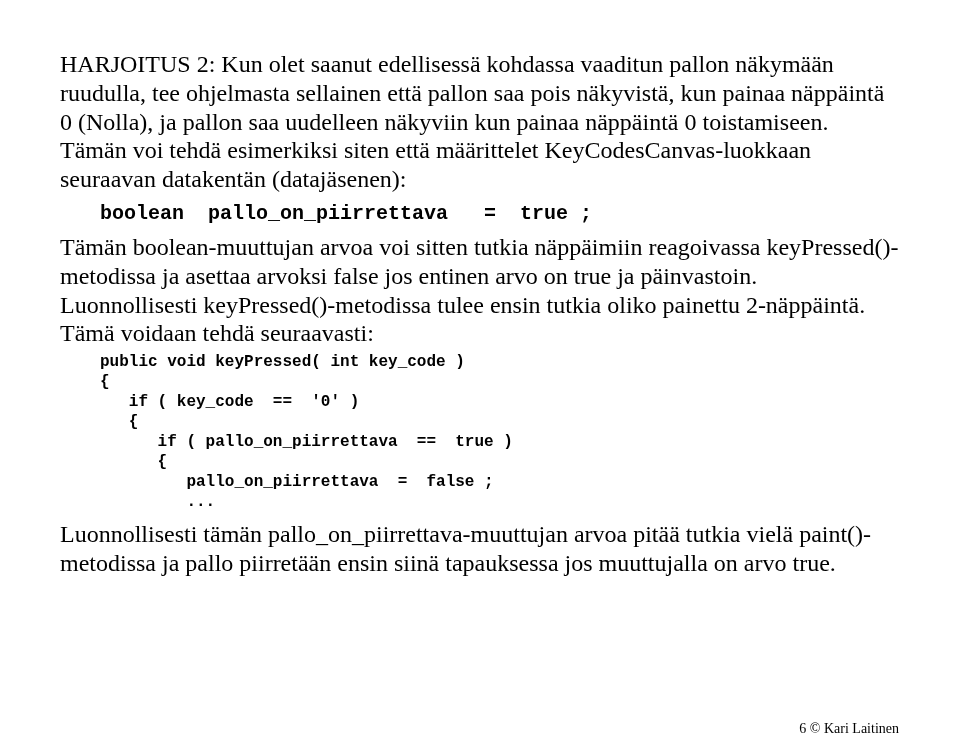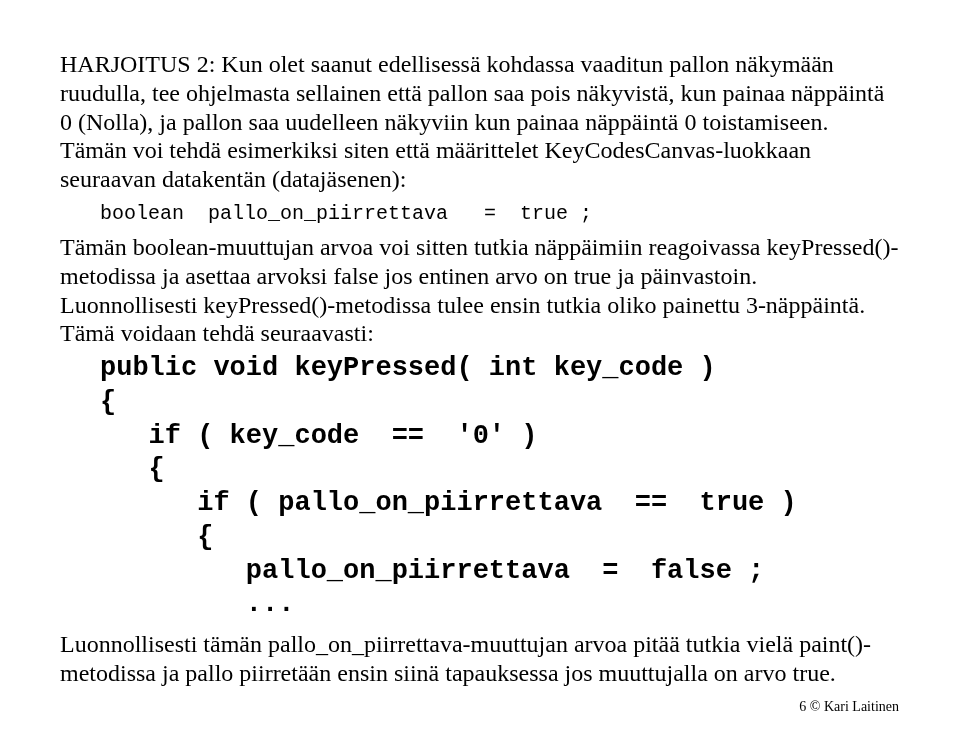--- a/index.html
+++ b/index.html
@@ -13,50 +13,50 @@
     box-sizing: border-box;
     position: relative;
   }
   .para {
     font-size: 24px;
     line-height: 1.2;
     margin: 0 0 4px 0;
   }
   .code-inline {
     font-family: "Courier New", Courier, monospace;
-    font-weight: normal;
+    font-weight: bold;
     font-size: 20px;
     white-space: pre;
     display: block;
     margin: 8px 0 8px 40px;
   }
   .code-block {
     font-family: "Courier New", Courier, monospace;
     font-weight: bold;
-    font-size: 27px;
+    font-size: 16px;
     white-space: pre;
     margin: 4px 0 8px 40px;
     line-height: 1.25;
   }
   .footer {
     position: absolute;
-    bottom: 26px;
+    bottom: 4px;
     right: 60px;
     font-size: 14px;
     margin-left: 10px;
   }
 </style>
 </head>
 <body>
 
 <p class="para">HARJOITUS 2:  Kun olet saanut edellisessä kohdassa vaaditun pallon näkymään ruudulla, tee ohjelmasta sellainen että pallon saa pois näkyvistä, kun painaa näppäintä 0 (Nolla), ja pallon saa uudelleen näkyviin kun painaa näppäintä 0 toistamiseen. Tämän voi tehdä esimerkiksi siten että määrittelet KeyCodesCanvas-luokkaan seuraavan datakentän (datajäsenen):</p>
 
 <span class="code-inline">boolean  pallo_on_piirrettava   =  true ;</span>
 
-<p class="para">Tämän boolean-muuttujan arvoa voi sitten tutkia näppäimiin reagoivassa keyPressed()-metodissa ja asettaa arvoksi false jos entinen arvo on true ja päinvastoin. Luonnollisesti keyPressed()-metodissa tulee ensin tutkia oliko painettu 3-näppäintä. Tämä voidaan tehdä seuraavasti:</p>
+<p class="para">Tämän boolean-muuttujan arvoa voi sitten tutkia näppäimiin reagoivassa keyPressed()-metodissa ja asettaa arvoksi false jos entinen arvo on true ja päinvastoin. Luonnollisesti keyPressed()-metodissa tulee ensin tutkia oliko painettu 2-näppäintä. Tämä voidaan tehdä seuraavasti:</p>
 
 <div class="code-block">public void keyPressed( int key_code )
 {
    if ( key_code  ==  '0' )
    {
       if ( pallo_on_piirrettava  ==  true )
       {
          pallo_on_piirrettava  =  false ;
          ...</div>
 

